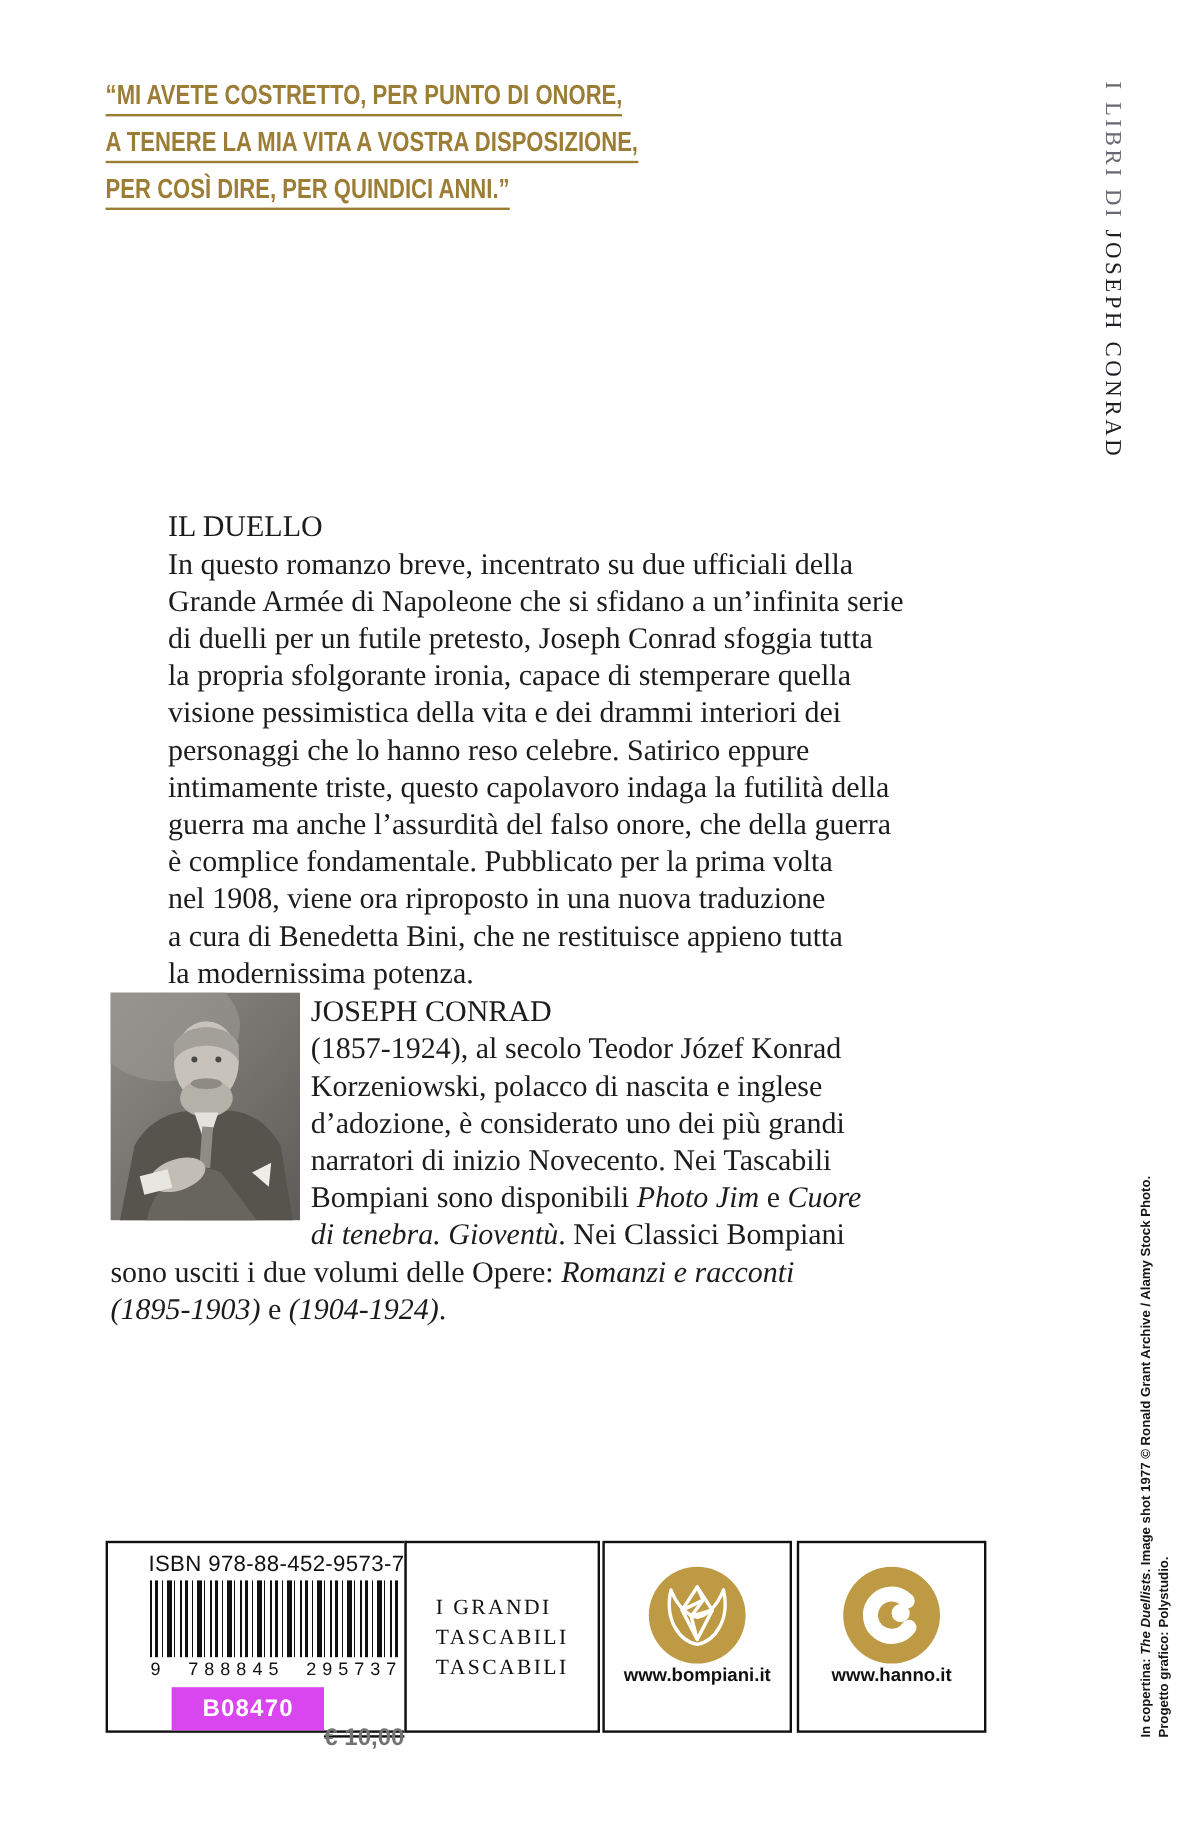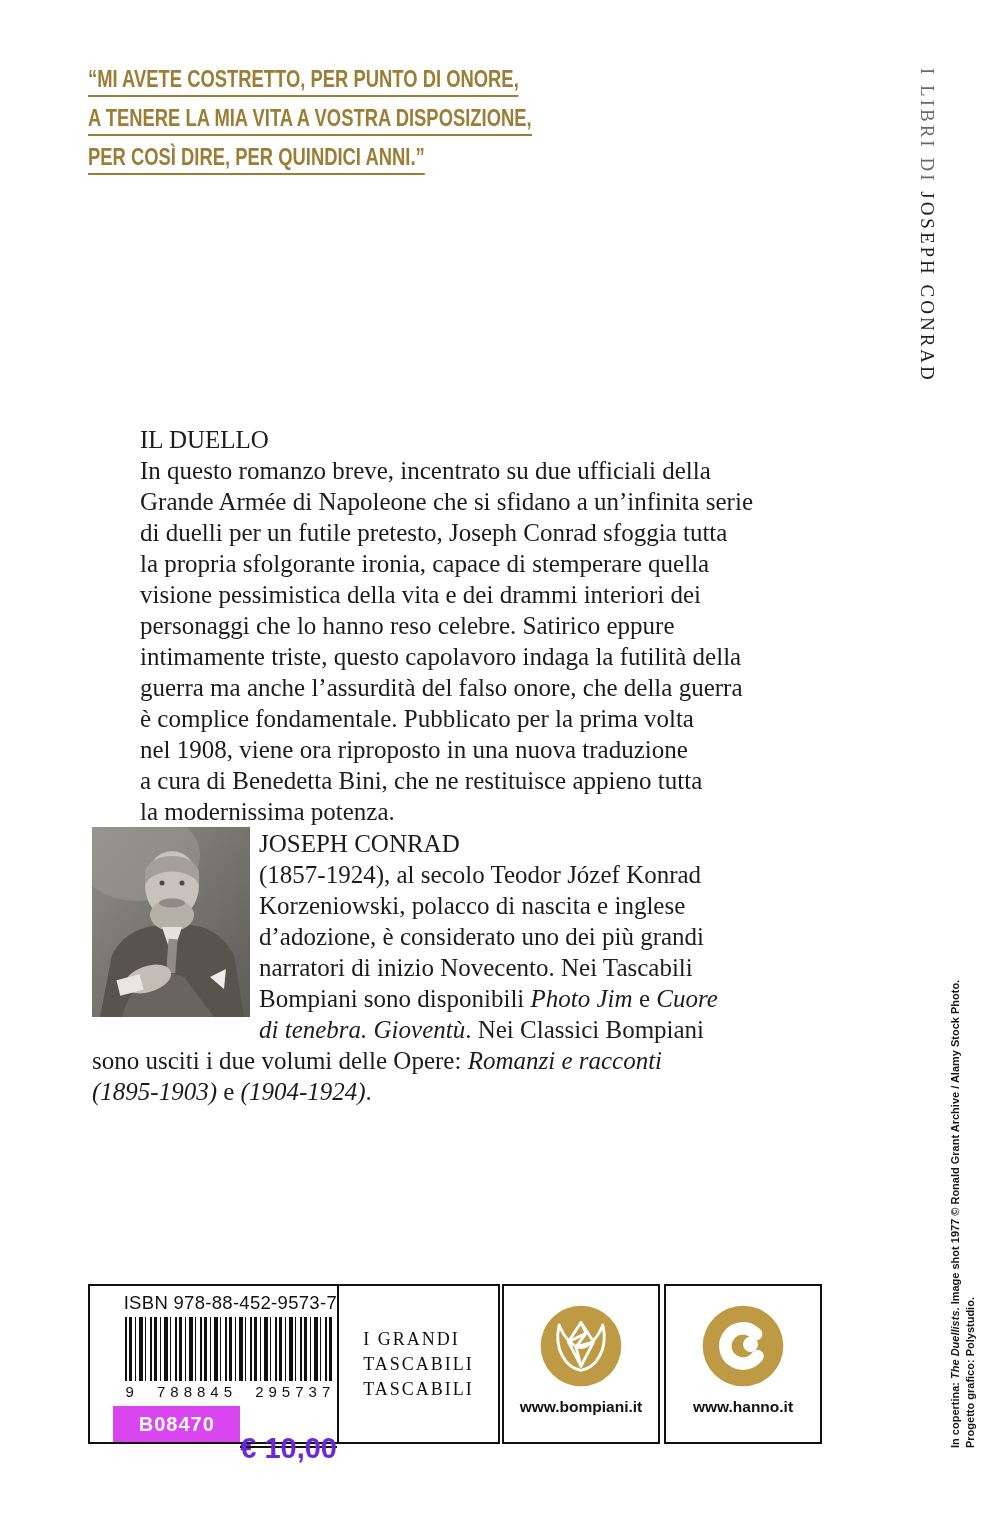--- a/index.html
+++ b/index.html
@@ -37,29 +37,29 @@
   .cell-a { width:251px; display:flex; flex-direction:column;align-items:flex-end; }
   .isbn-area { flex:1; display:flex; flex-direction:column; align-items:center; }
   .isbn-label { font-size:18.5px; margin-top:6px; letter-spacing:.3px; color:#111; }
   .bars { width:210px; height:64px; margin-top:3px;
           background:repeating-linear-gradient(90deg,#111 0 2px,#fff 2px 4px,#111 4px 7px,#fff 7px 10px,#111 10px 11px,#fff 11px 14px,#111 14px 18px,#fff 18px 20px,#111 20px 21px,#fff 21px 25px); }
   .bar-digits { font-size:15px; letter-spacing:5px; word-spacing:9px; margin-top:2px; color:#111; }
   .code-row { display:flex; height:36px; }
   .code-box { width:127px; background:#d946ef; color:#fff; font-weight:bold; font-size:20px;
               display:flex; align-items:center; justify-content:center; letter-spacing:1px; }
   .price-box { flex:1; border-top:2px solid #111; display:flex; align-items:center; justify-content:center;
-               font-weight:bold; font-size:29px; color:#6d28d9;margin-top:40px; }
+               font-weight:bold; font-size:20px; color:#737373;margin-top:40px; }
   .cell-b { width:163px; margin-left:-2px; display:flex; align-items:center; justify-content:center;
             font-family:"Liberation Serif","DejaVu Serif",serif; }
   .series-text { text-align:left; font-size:18px; line-height:25px; letter-spacing:2px; color:#111; }
   .cell-c, .cell-d { width:158px; display:flex; flex-direction:column; align-items:center; }
   .cell-c { margin-left:2px; }
   .cell-d { margin-left:4px; }
   .logo { margin-top:18px; }
-  .url { margin-top:10px; font-weight:bold; font-size:15.5px; color:#111; }
+  .url { font-weight:bold; font-size:15.5px; color:#111; }
 
   
   .credits { position:absolute; left:948px; top:1448px; transform:rotate(-90deg); transform-origin:0 0;
              width:450px; font-family:"Liberation Sans","DejaVu Sans",sans-serif;
              font-size:11px; line-height:15px; font-weight:bold; color:#161616; white-space:nowrap; }
 </style>
 </head>
 <body>
 
 <div id="canvas">

